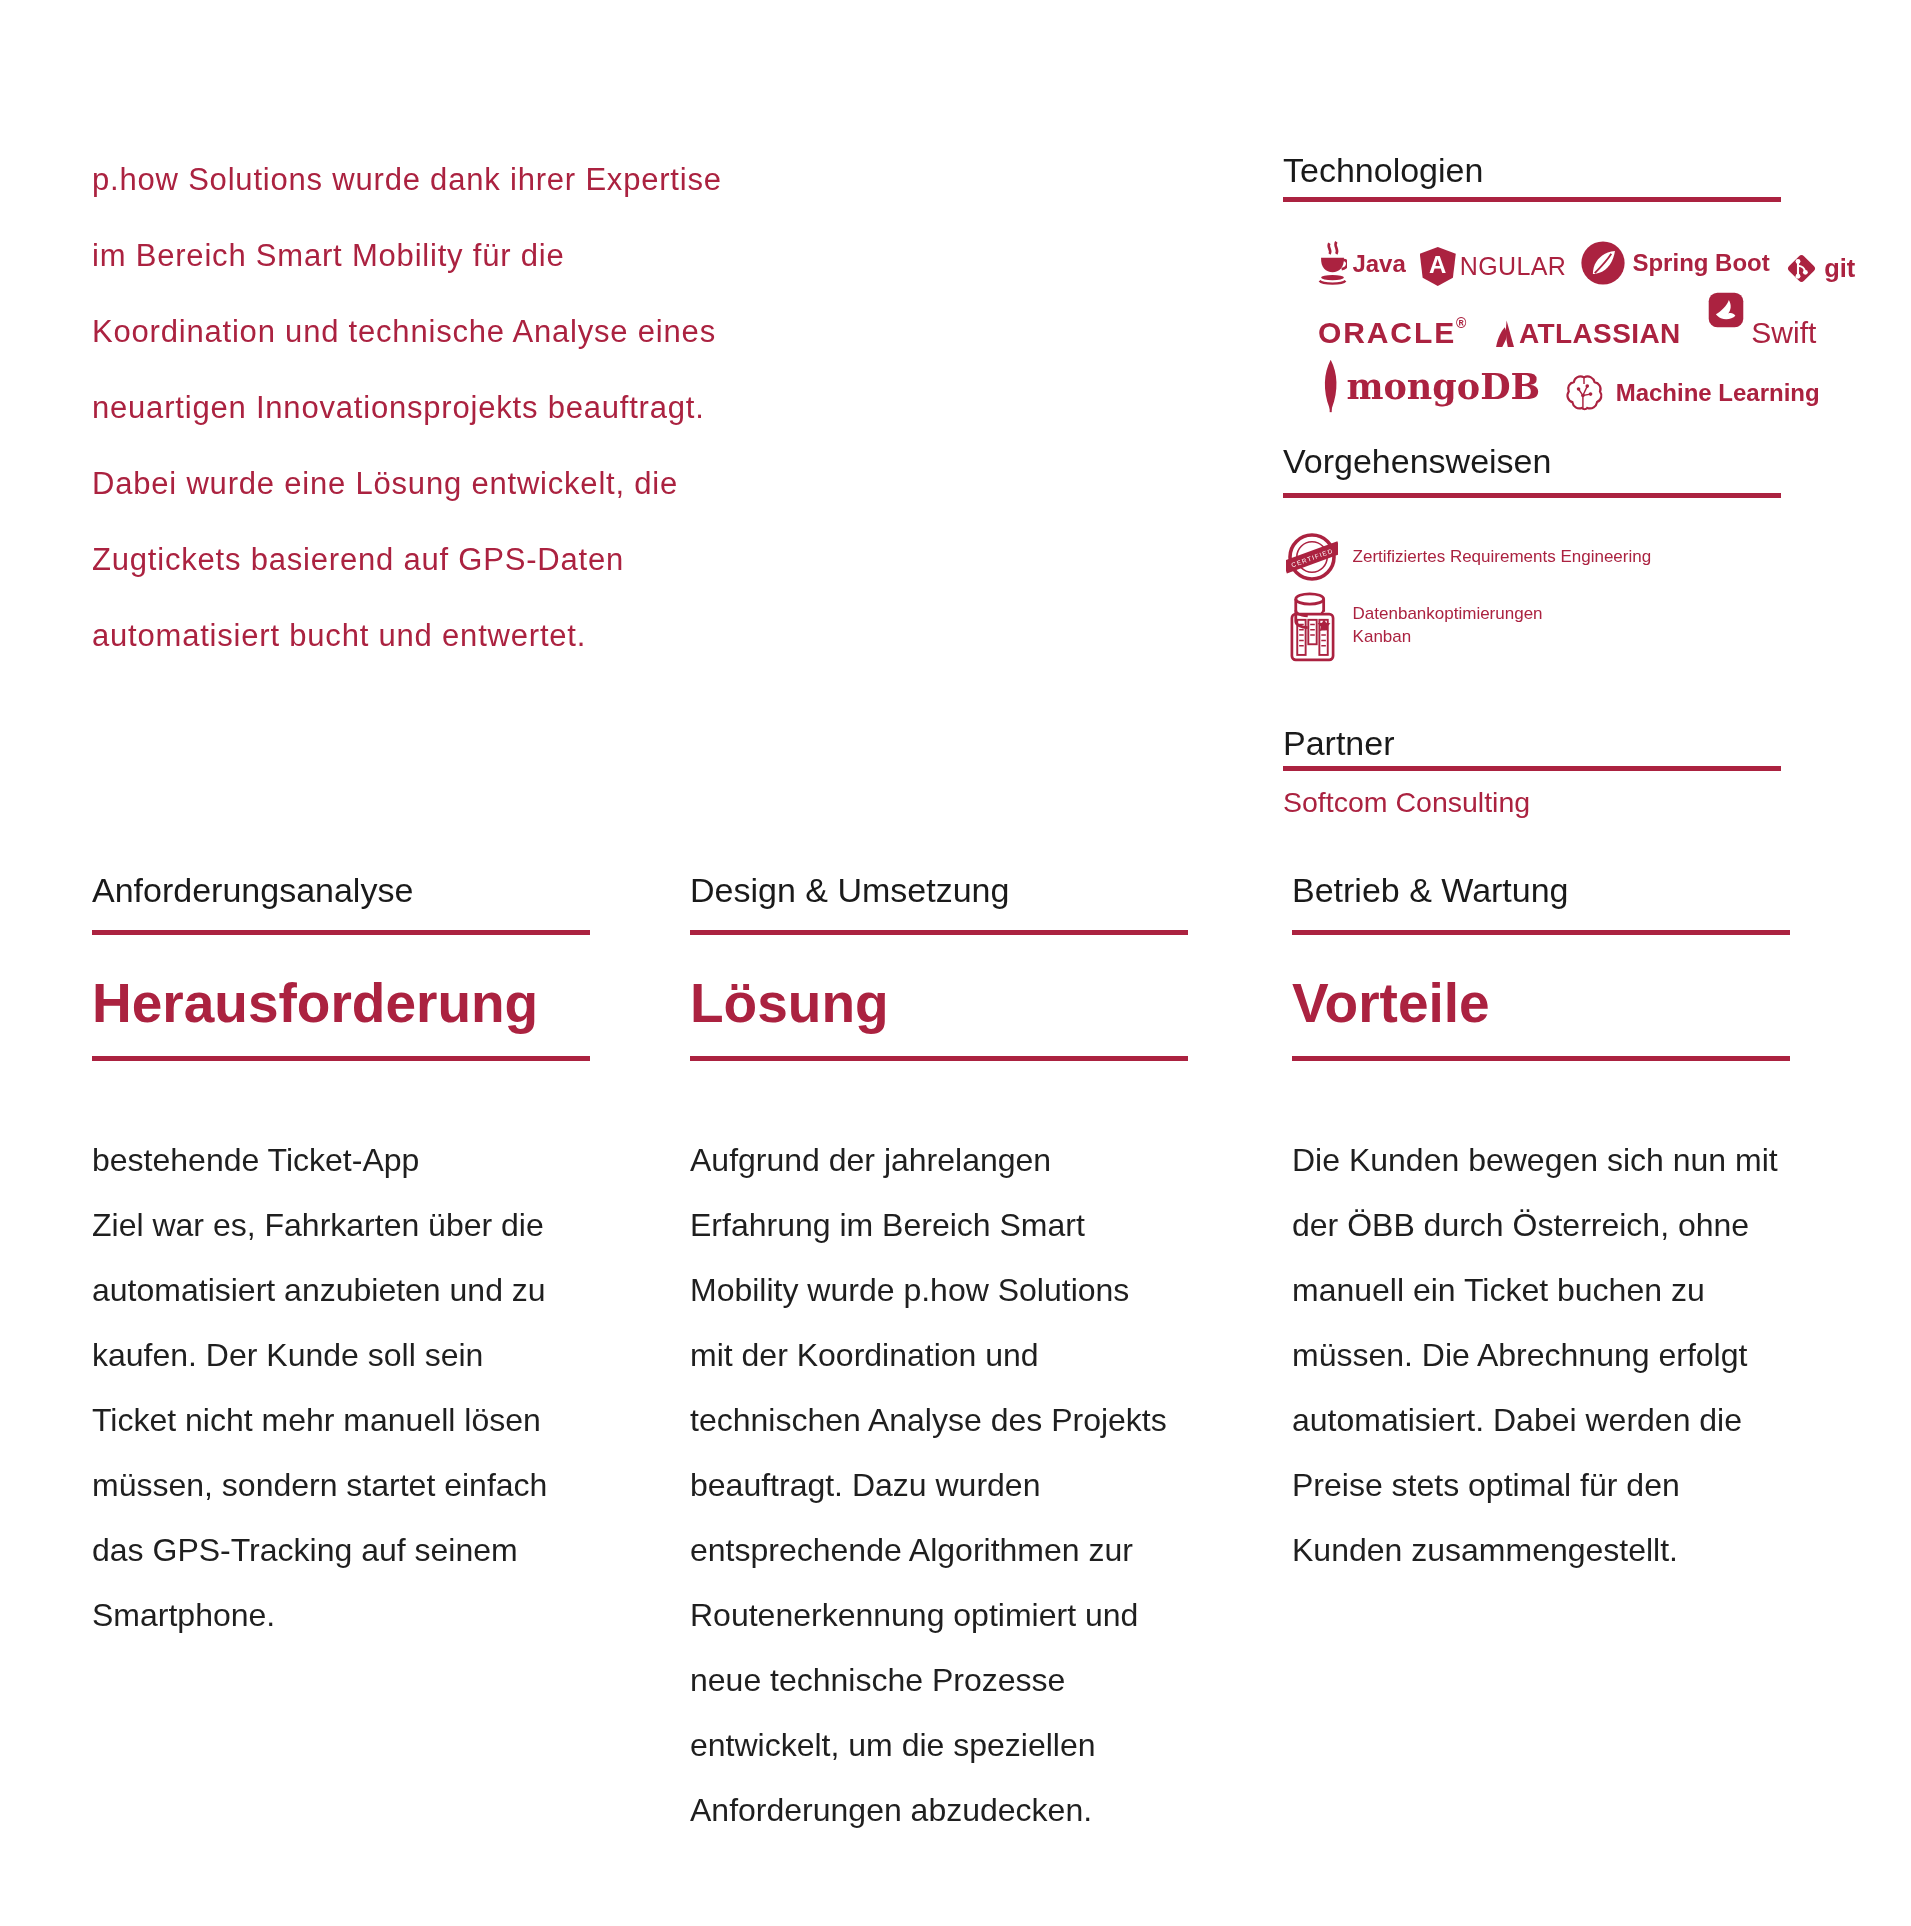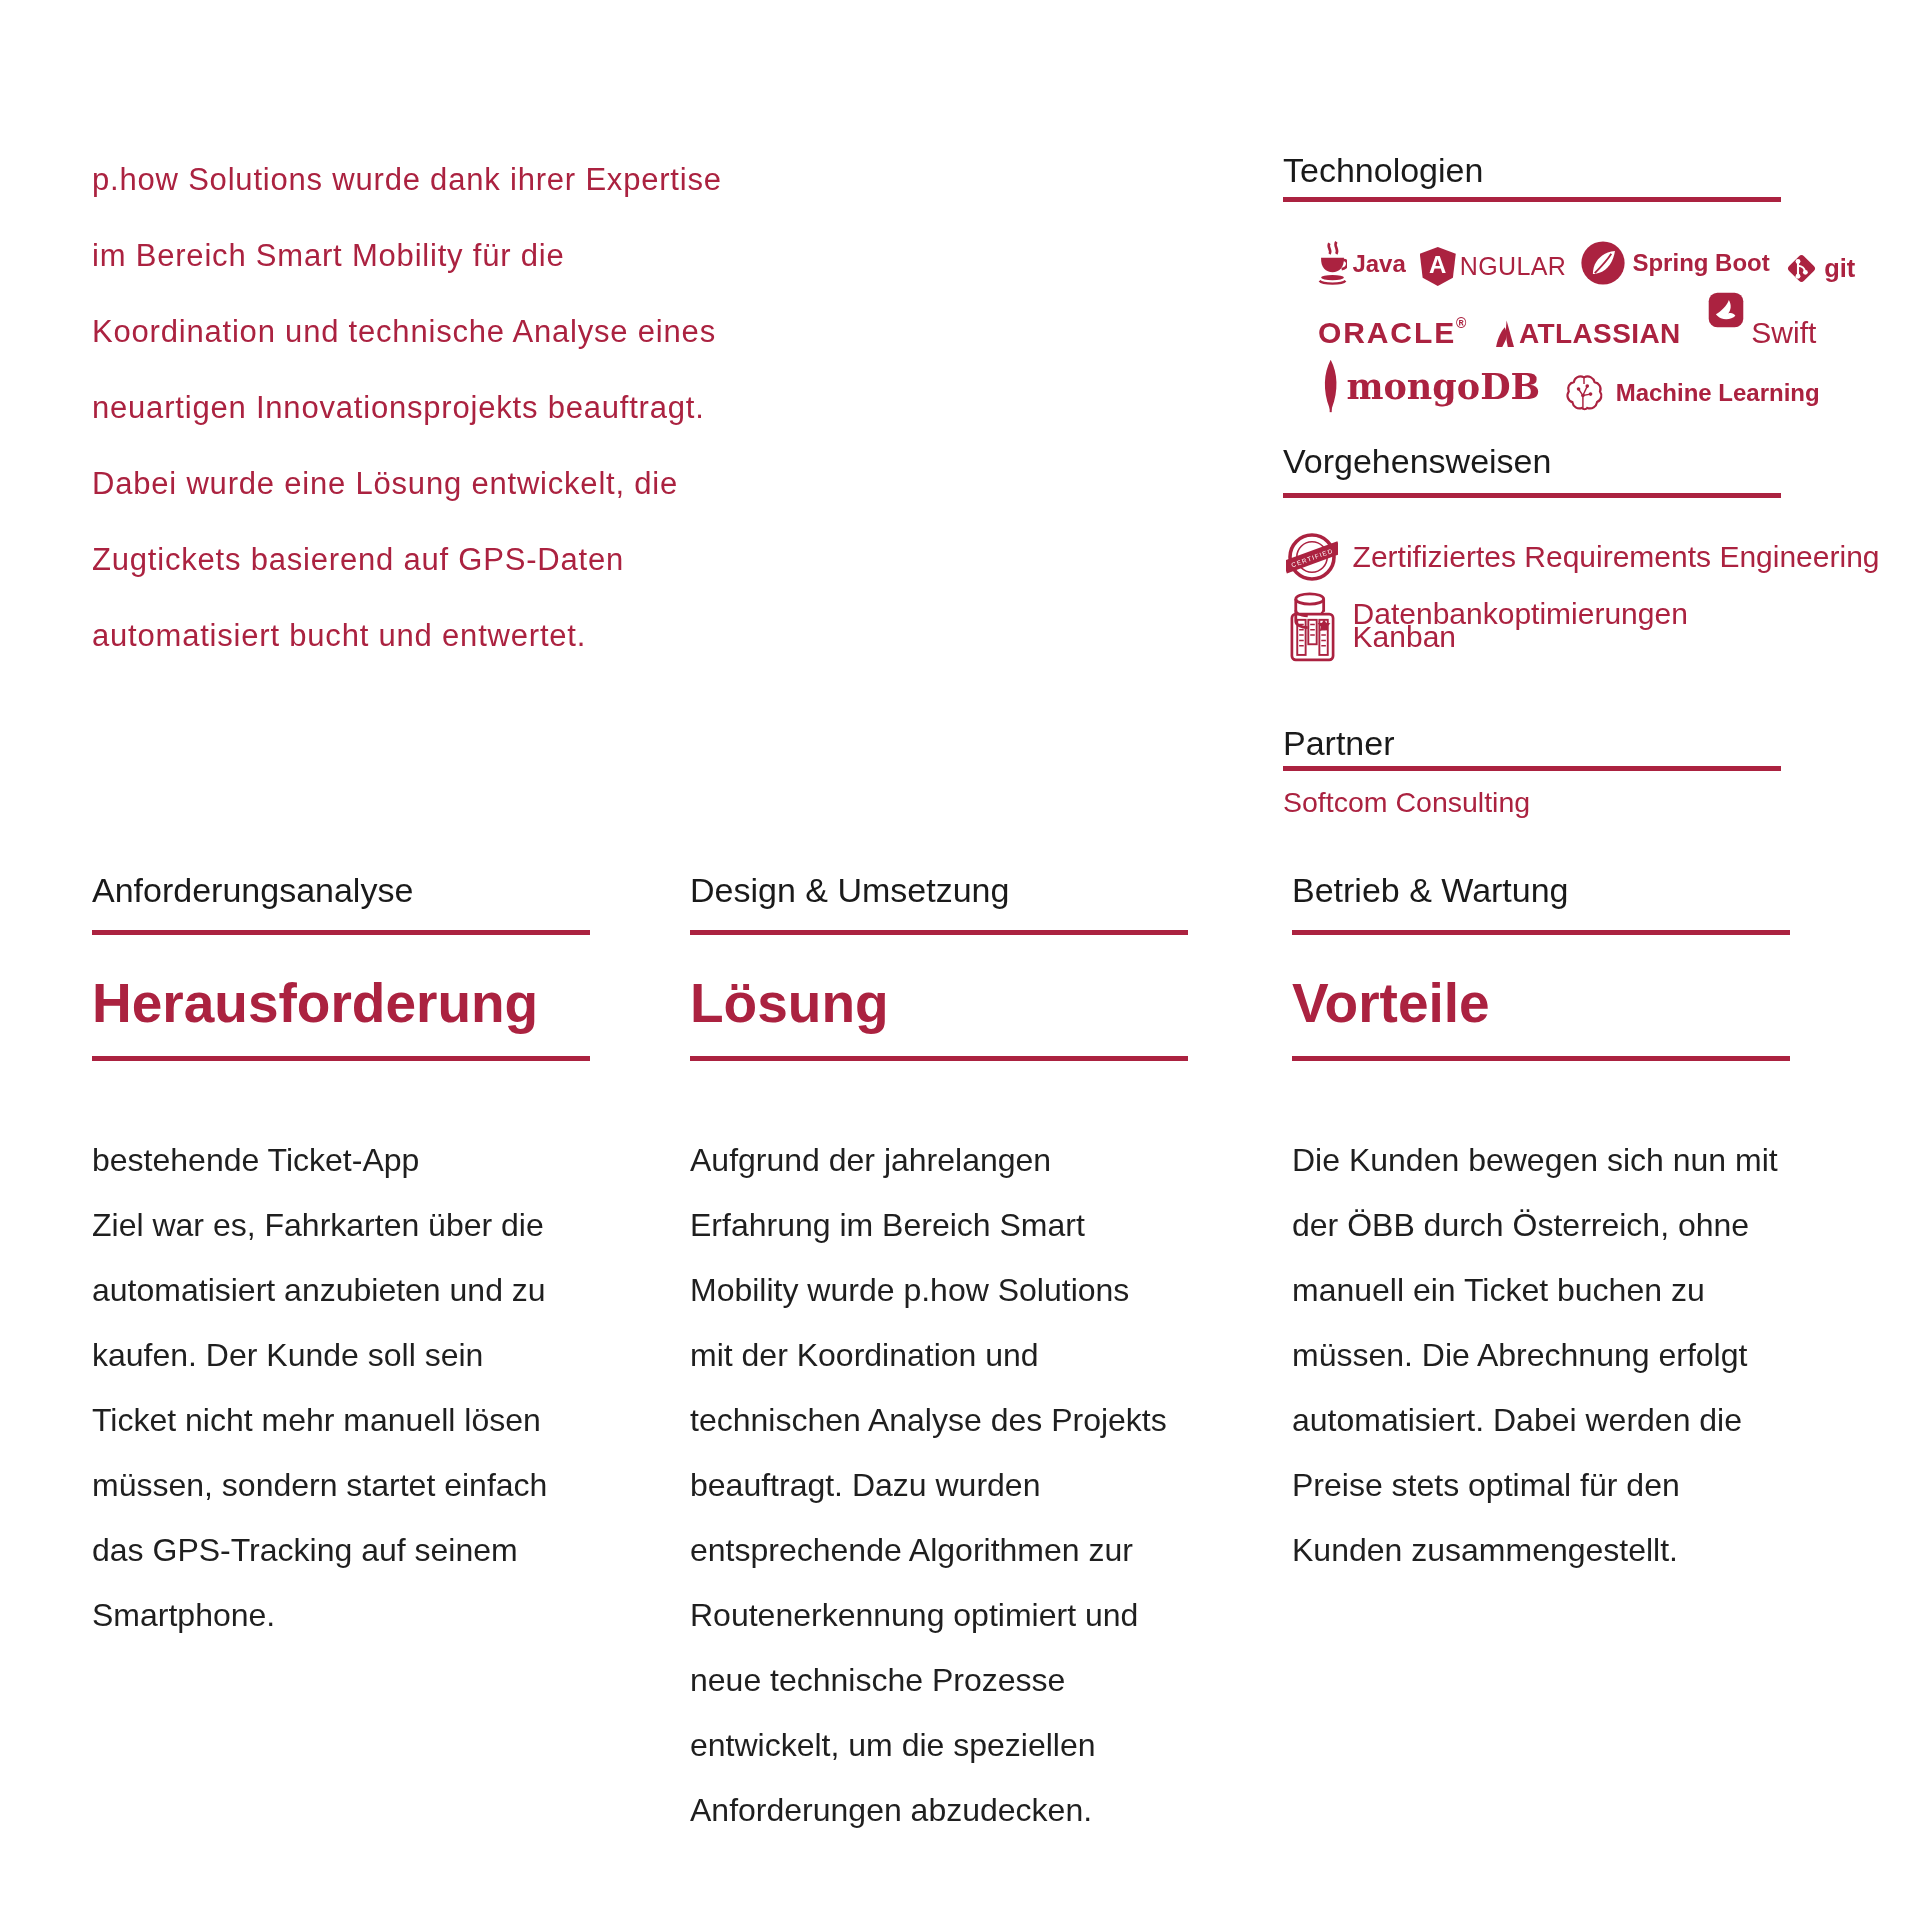--- a/index.html
+++ b/index.html
@@ -37,21 +37,21 @@
   .lbl-mongodb{font-family:"DejaVu Serif",serif;font-size:35px;font-weight:600;margin-left:3.1px;}
   .lbl-ml{font-size:24px;font-weight:700;margin-left:11.6px;}
 
   .angular-shield{width:36px;height:39px;background:var(--accent);
       clip-path:polygon(50% 0,100% 17%,92% 79%,50% 100%,8% 79%,0 17%);
       display:flex;align-items:center;justify-content:center;}
   .angular-shield span{color:#fff;font-weight:700;font-size:24px;line-height:1;margin-top:-2.3px;}
 
   .m-item{position:absolute;left:1283px;display:flex;align-items:center;}
   .m-icon{width:58px;display:flex;justify-content:center;align-items:center;}
-  .m-label{font-size:30px;color:var(--accent);margin-left:11.6px;white-space:nowrap;}
+  .m-label{font-size:17px;color:var(--accent);margin-left:11.6px;white-space:nowrap;}
 
   .partner-name{position:absolute;left:1283px;top:786px;font-size:28.5px;color:var(--accent);}
 
   
   .phase{position:absolute;top:871px;font-size:34px;color:var(--head);}
   .heading{position:absolute;top:971px;font-size:55px;font-weight:700;color:var(--accent);}
   .body-col{position:absolute;top:1128px;width:516px;font-size:32px;line-height:65px;color:var(--ink);}
 
   svg{display:block;}
 </style>

